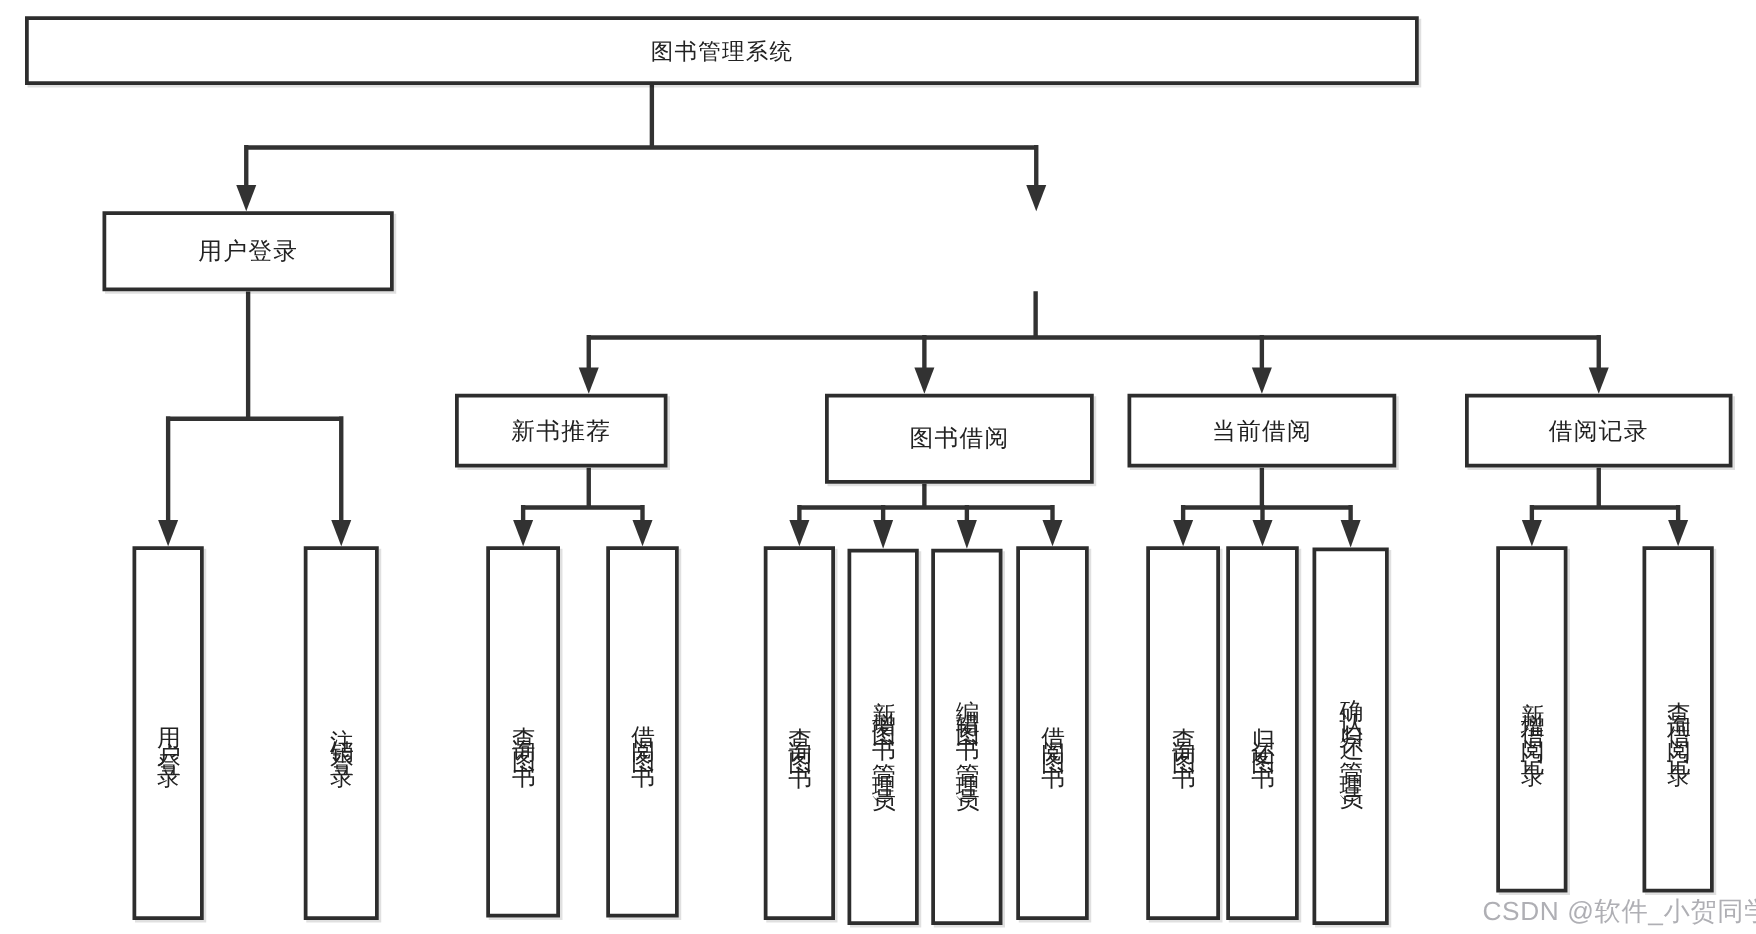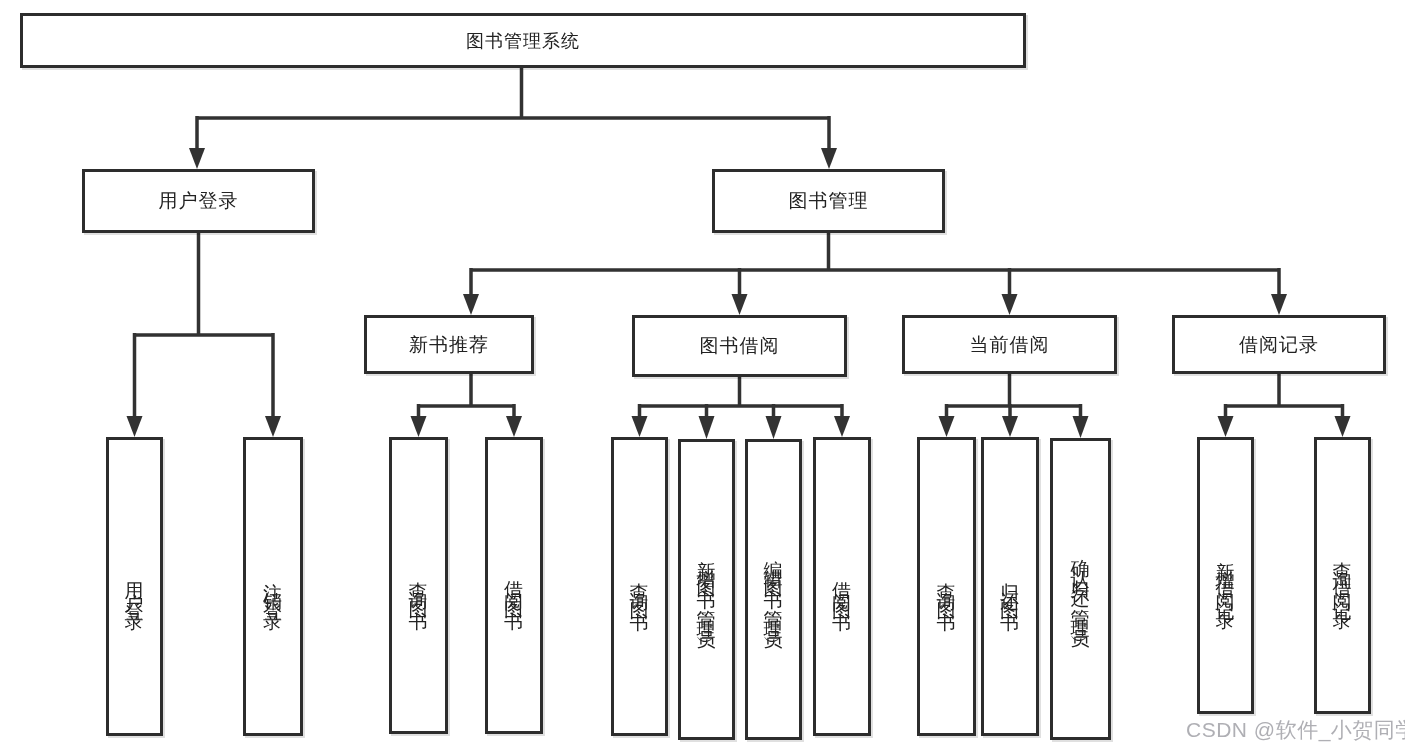--- a/index.html
+++ b/index.html
@@ -88,35 +88,32 @@
 
     <g stroke="#323232" stroke-width="3.5" fill="none">
       <path d="M1279 374 L1279 406 M1225.5 406 L1342.5 406 M1225.5 404 L1225.5 418 M1342.5 404 L1342.5 418"></path>
     </g>
     <g fill="#323232" stroke="none">
       <polygon points="1217.5,416 1233.5,416 1225.5,437"></polygon>
       <polygon points="1334.5,416 1350.5,416 1342.5,437"></polygon>
     </g>
   </svg>
 
-  <div class="node rootlabel" style="left:20px;top:13px;width:1006px;height:55px;">
+  <div class="node rootlabel" style="left:20px;top:13px;width:1115px;height:55px;">
     <span>图书管理系统</span>
   </div>
 
   <div class="node hlabel" style="left:82px;top:169px;width:233px;height:64px;">
     <span>用户登录</span>
   </div>
-  <div class="node hlabel" style="left:712px;top:169px;width:233px;height:64px;">
-    <span>图书管理</span>
-  </div>
 
   <div class="node hlabel" style="left:364px;top:315px;width:170px;height:59px;">
     <span>新书推荐</span>
   </div>
-  <div class="node hlabel" style="left:632px;top:315px;width:215px;height:62px;">
+  <div class="node hlabel" style="left:660px;top:315px;width:215px;height:72px;">
     <span>图书借阅</span>
   </div>
   <div class="node hlabel" style="left:902px;top:315px;width:215px;height:59px;">
     <span>当前借阅</span>
   </div>
   <div class="node hlabel" style="left:1172px;top:315px;width:214px;height:59px;">
     <span>借阅记录</span>
   </div>
 
   <div class="node vbox" style="left:106px;top:437px;width:57px;height:299px;">

